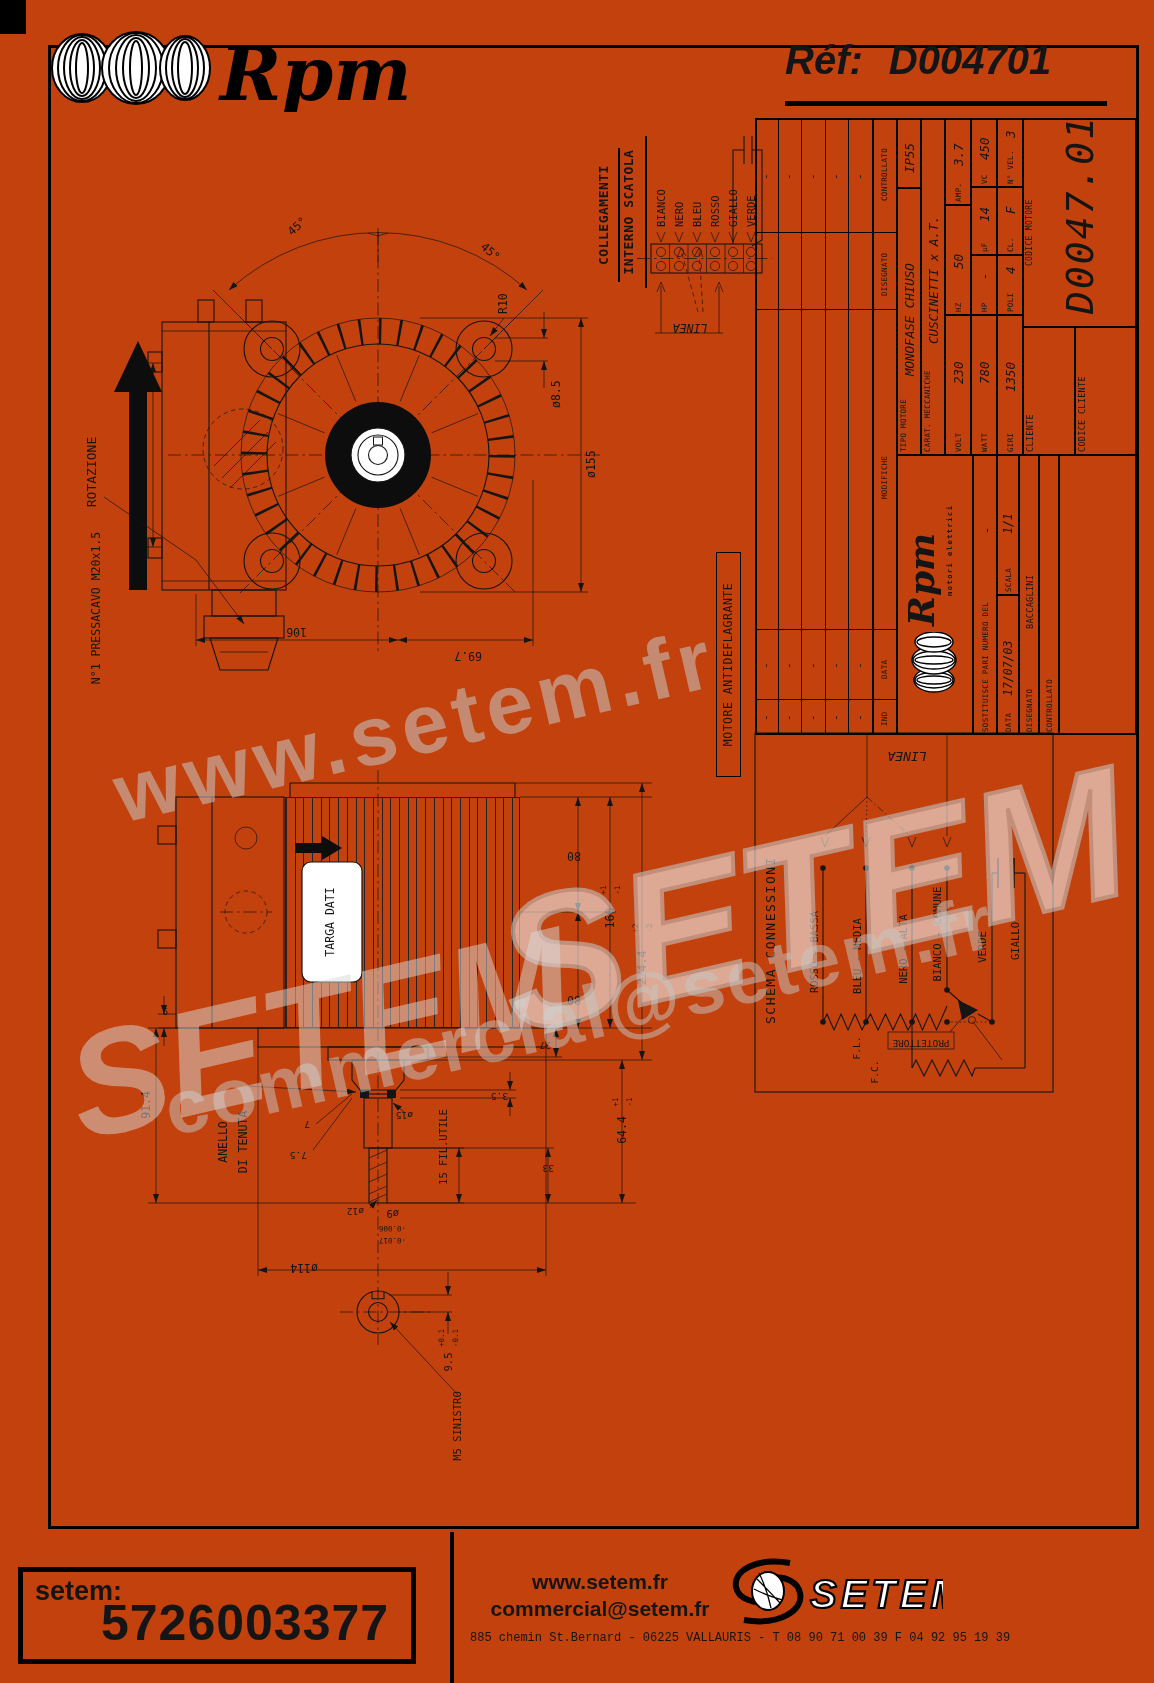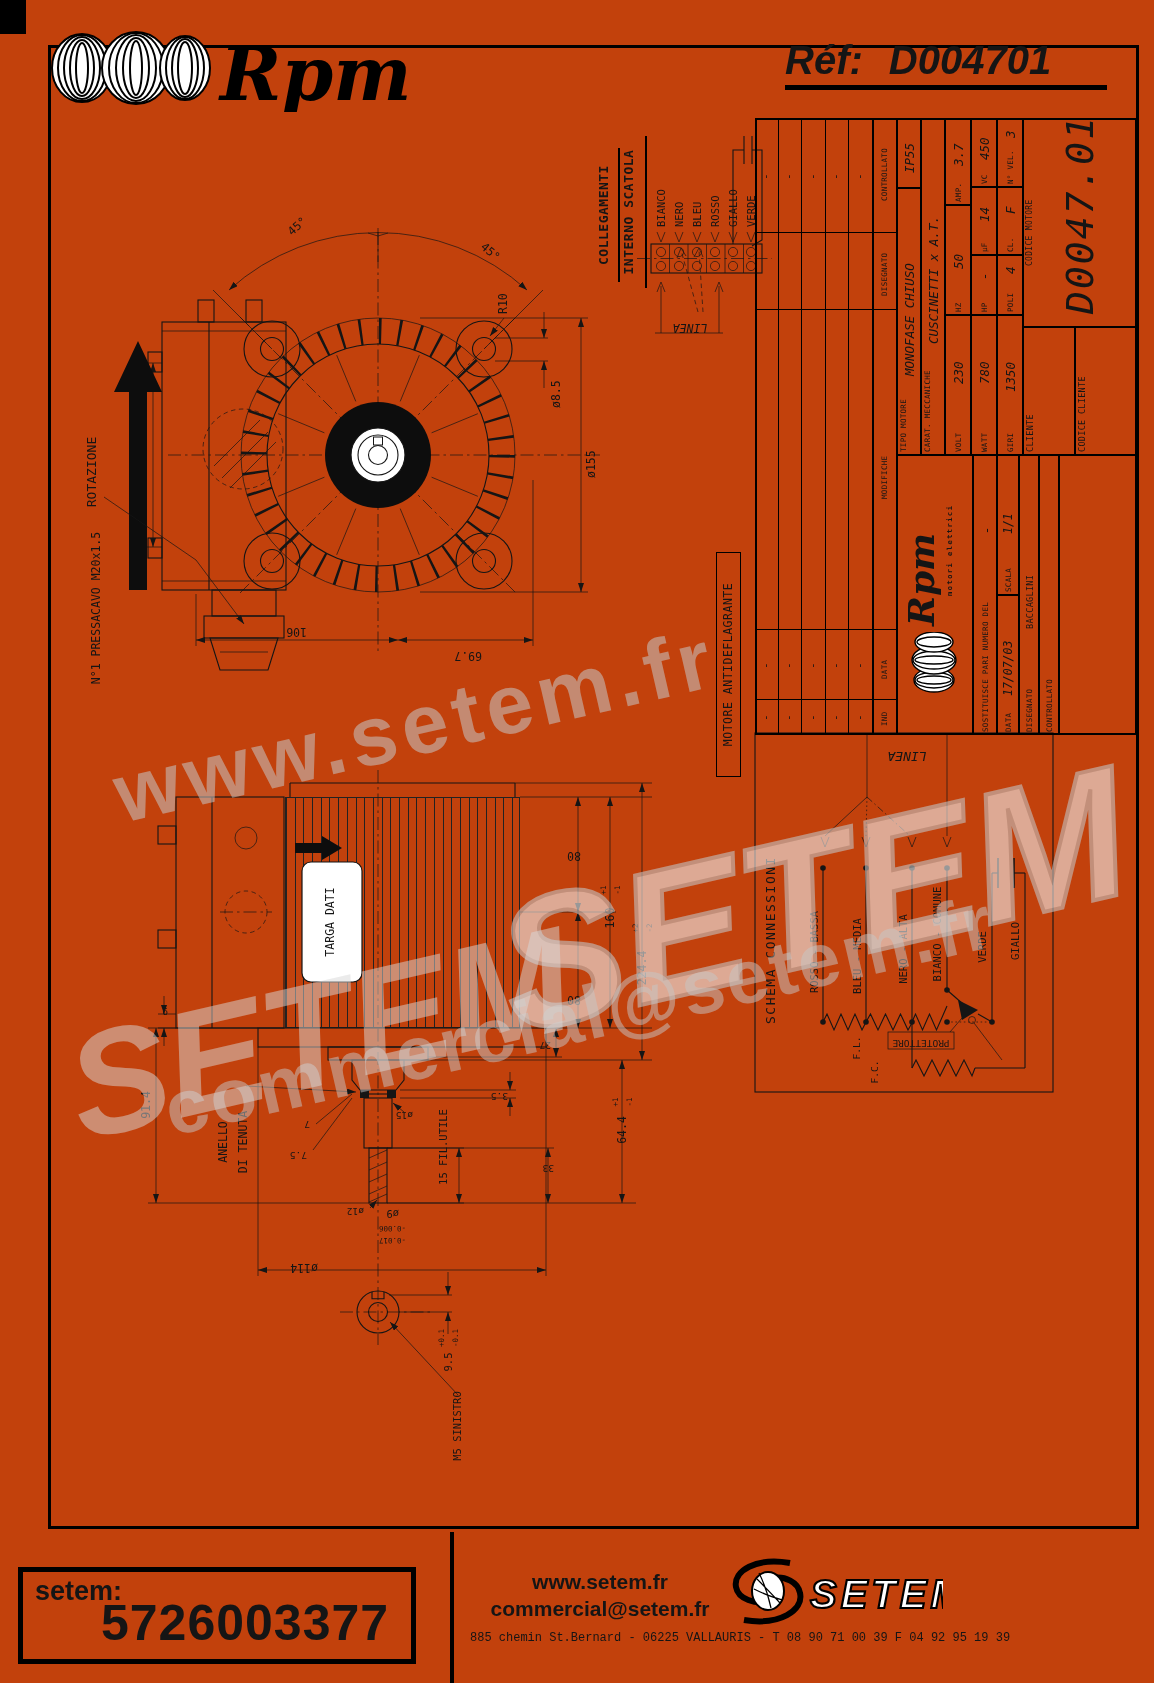--- a/index.html
+++ b/index.html
@@ -5,21 +5,21 @@
   html,body{margin:0;padding:0;background:#e8e8e8;}
   #sheet{position:relative;width:1154px;height:1683px;background:#c2410c;overflow:hidden;
          font-family:"DejaVu Sans Mono",monospace;color:#151515;}
   .abs{position:absolute;}
   
   #frame{left:48px;top:45px;width:1091px;height:1484px;border:3px solid #000;box-sizing:border-box;z-index:5;}
   #corner-mark{left:0;top:0;width:26px;height:34px;background:#000;z-index:6;}
   
   #ref-box{left:785px;top:38px;width:322px;z-index:20;font-family:"Liberation Sans",sans-serif;
            font-weight:bold;font-style:italic;font-size:40px;border-bottom:5px solid #000;
-           padding-bottom:2px;white-space:nowrap;}
+           padding-bottom:18px;white-space:nowrap;}
   #ref-box .gap{display:inline-block;width:26px;}
   
   #drawing{left:0;top:0;z-index:10;}
   #drawing text{font-family:"DejaVu Sans Mono",monospace;fill:#151515;}
   .ln{stroke:#151515;stroke-width:1.1;fill:none;}
   .lt{stroke:#151515;stroke-width:.7;fill:none;}
   .lw{stroke:#151515;stroke-width:1.6;fill:none;}
   .cdash{stroke-dasharray:13 4 2.5 4;}
   .dsh{stroke-dasharray:4.5 3.5;}
   .dot{stroke-dasharray:1.6 2.6;}

